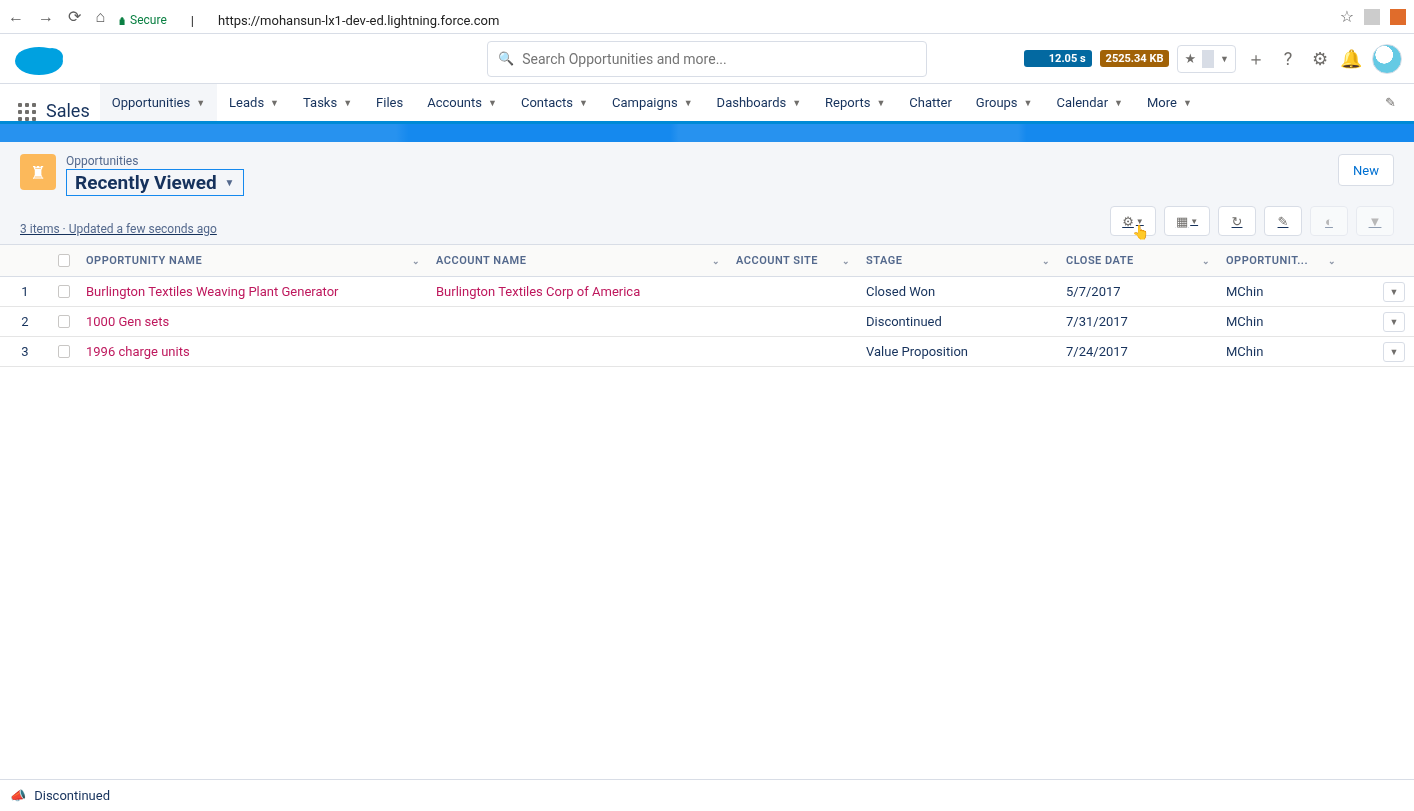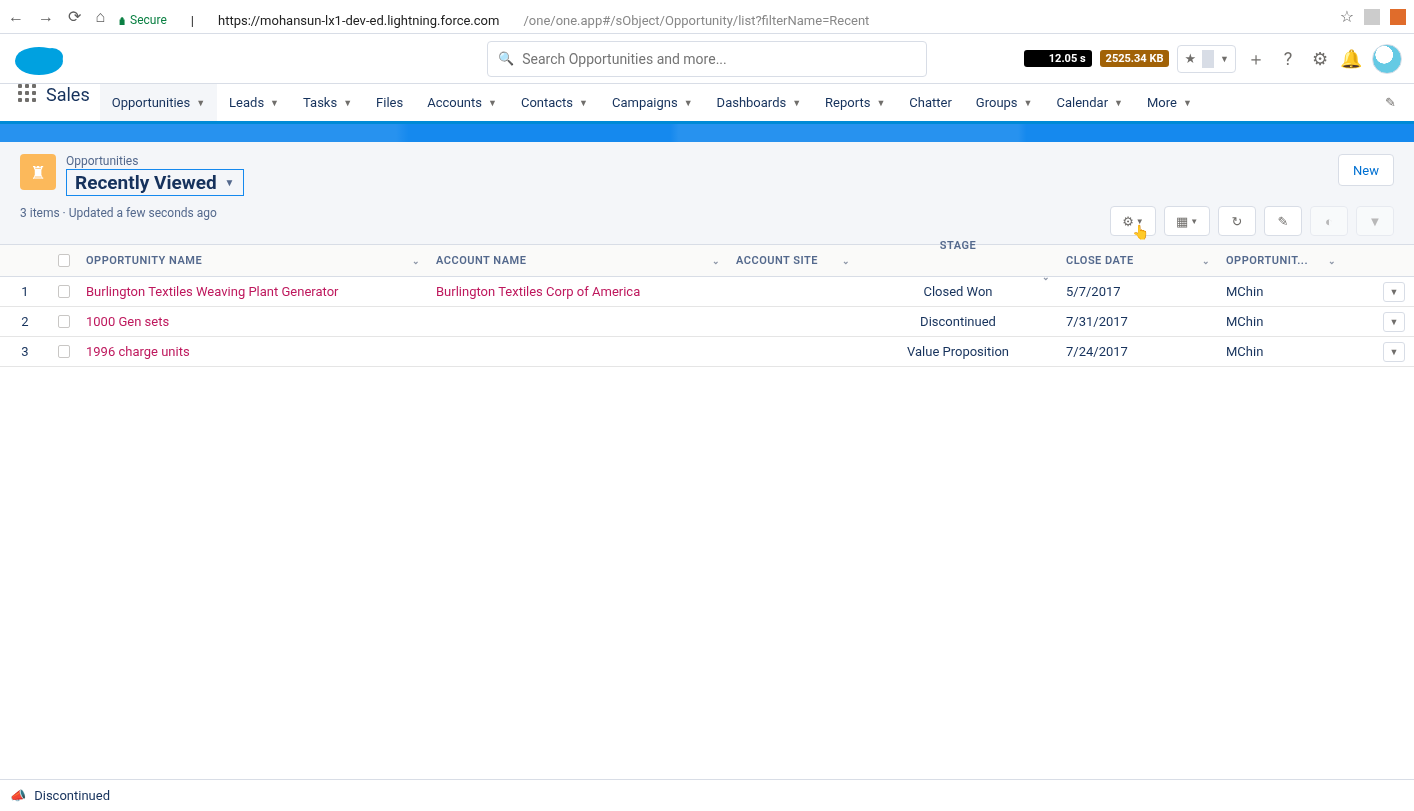--- a/index.html
+++ b/index.html
@@ -20,31 +20,31 @@
 
 
 .global-header { height:50px; display:flex; align-items:center; padding:0 12px; background:#fff; border-bottom:1px solid #d8dde6; }
 .sf-cloud { width:54px; height:36px; margin-right:40px; }
 .sf-cloud svg { width:100%; height:100%; }
 .search-wrap { position:absolute; left:50%; transform:translateX(-50%); }
 .global-search { width:440px; height:36px; border:1px solid #d8dde6; border-radius:4px; display:flex; align-items:center; padding:0 10px; color:#706e6b; }
 .global-search input { border:none; outline:none; flex:1; font-size:14px; color:#8b5cf6; background:transparent; }
 .gh-right { margin-left:auto; display:flex; align-items:center; gap:8px; }
 .debug-pill { font-size:11px; font-weight:700; color:#fff; padding:2px 6px; border-radius:3px; }
-.pill-red { background:#000000;padding-left:25px; }
+.pill-red { background:#0369a1;padding-left:25px; }
 .pill-green { background:#a16207; }
 .fav-box { border:1px solid #d8dde6; border-radius:4px; height:28px; display:flex; align-items:center; color:#706e6b; }
 .fav-box span { padding:0 6px; }
 .fav-box .divider { width:1px; height:18px; background:#d8dde6; }
 .gh-icon { color:#706e6b; font-size:18px; cursor:pointer; width:24px; text-align:center; }
 .avatar { width:30px; height:30px; border-radius:50%; background:radial-gradient(circle at 40% 35%, #fff 0 35%, #65CAE4 36% 100%); border:1px solid #d8dde6; }
 
 
 .nav-bar { height:40px; background:#fff; border-bottom:3px solid #008ad6; display:flex; align-items:stretch; padding:0 8px; position:relative; }
-.app-launcher { display:flex; align-items:flex-start; gap:10px; padding:0 10px; }
+.app-launcher { display:flex; align-items:flex-end; gap:10px; padding:0 10px; }
 .waffle { width:18px; height:18px; display:grid; grid-template-columns:repeat(3,4px); grid-template-rows:repeat(3,4px); gap:3px; }
 .waffle i { background:#706e6b; border-radius:1px; }
 .app-name { font-size:18px; color:#16325c; }
 .nav-items { display:flex; }
 .nav-item { display:flex; align-items:center; padding:0 12px; gap:6px; font-size:13px; color:#16325c; cursor:pointer; position:relative; }
 .nav-item.active { background:#f4f6f9; }
 .nav-item.active::after { content:""; position:absolute; bottom:-3px; left:0; right:0; height:3px; background:#008ad6; }
 .nav-caret { font-size:9px; color:#706e6b; }
 .nav-pencil { margin-left:auto; display:flex; align-items:center; padding:0 10px; color:#706e6b; }
 
@@ -55,41 +55,41 @@
 .page-header-wrap { background:#f4f6f9; border-bottom:1px solid #d8dde6; padding:12px 20px 8px; }
 .ph-top { display:flex; align-items:flex-start; }
 .ph-icon { width:36px; height:36px; background:#fcb95b; border-radius:4px; display:flex; align-items:center; justify-content:center; color:#fff; font-size:18px; margin-right:10px; }
 .ph-titles { display:flex; flex-direction:column; }
 .ph-object { font-size:12px; color:#54698d; }
 .ph-view { display:flex; align-items:center; gap:8px; border:1.5px solid #1589ee; padding:1px 8px; margin-top:1px; }
 .ph-view-name { font-size:19px; font-weight:700; color:#16325c; }
 .ph-view-caret { font-size:10px; color:#54698d; }
 .ph-actions { margin-left:auto; display:flex; gap:0; }
 .btn { background:#fff; border:1px solid #d8dde6; border-radius:4px; height:32px; padding:0 14px; font-size:13px; color:#0070d2; cursor:pointer; display:flex; align-items:center; }
-.ph-sub { display:flex; align-items:flex-start; margin-top:10px; }
+.ph-sub { display:flex; align-items:flex-end; margin-top:10px;text-decoration:underline; }
 .ph-meta { font-size:12px; color:#54698d; }
 .ph-controls { margin-left:auto; display:flex; gap:8px; position:relative; }
 .ctrl { width:38px; height:30px; border:1px solid #d8dde6; border-radius:4px; background:#fff; display:flex; align-items:center; justify-content:center; gap:2px; color:#706e6b; cursor:pointer; font-size:13px; }
 .ctrl.wide { width:46px; }
 .ctrl.disabled { opacity:.45; }
 .mini-caret { font-size:8px; }
 .cursor-hand { position:absolute; left:22px; top:18px; font-size:14px; pointer-events:none; }
 
 
 .table { width:100%; }
 .thead { display:flex; background:#fafaf9; border-bottom:1px solid #d8dde6; height:32px; align-items:center; font-size:11px; letter-spacing:.5px; color:#54698d; }
 .th, .td { padding:0 8px; display:flex; align-items:center; }
 .th { text-transform:uppercase; font-weight:600; position:relative;gap:20px; }
 .th .sort-caret { margin-left:auto; font-size:9px; color:#8a94a6; }
 .col-num { width:50px; justify-content:center; }
 .col-chk { width:28px; }
 .col-opp { width:350px; }
 .col-acc { width:300px; }
 .col-site { width:130px; }
-.col-stage { width:200px;flex-direction:column; }
+.col-stage { width:200px; }
 .col-close { width:160px; }
 .col-owner { width:120px; }
 .col-menu { width:40px; margin-left:auto; justify-content:center; }
 .trow { display:flex; height:30px; align-items:center; border-bottom:1px solid #e5e5e5; font-size:13px; color:#16325c; }
 .link { color:#be185d; }
 .chk { width:13px; height:13px; border:1px solid #c9c7c5; border-radius:2px; background:#fff; }
 .row-menu-btn { width:22px; height:20px; border:1px solid #d8dde6; border-radius:3px; background:#fff; display:flex; align-items:center; justify-content:center; font-size:9px; color:#706e6b; }
 
 
 .footer { position:fixed; bottom:0; left:0; right:0; height:32px; border-top:1px solid #d8dde6; background:#fff; display:flex; align-items:center; padding:0 10px; gap:8px; font-size:13px; color:#16325c; }
@@ -104,21 +104,20 @@
     <span>⟳</span>
     <span>⌂</span>
   </div>
   <div class="address">
     <span class="secure-badge">
         <span class="lock"></span>
         <span>Secure</span>
       </span>
     <span>|</span>
     <span>https://mohansun-lx1-dev-ed.lightning.force.com</span>
-      <span class="url-grey">/one/one.app#/sObject/Opportunity/list?filterName=Recent</span>
   </div>
   <div class="ext-icons">
     <span class="star">☆</span>
     <span class="ext-sq"></span>
     <span class="ext-sq orange"></span>
   </div>
 </div>
 
 <div class="global-header">
   <div class="sf-cloud">

